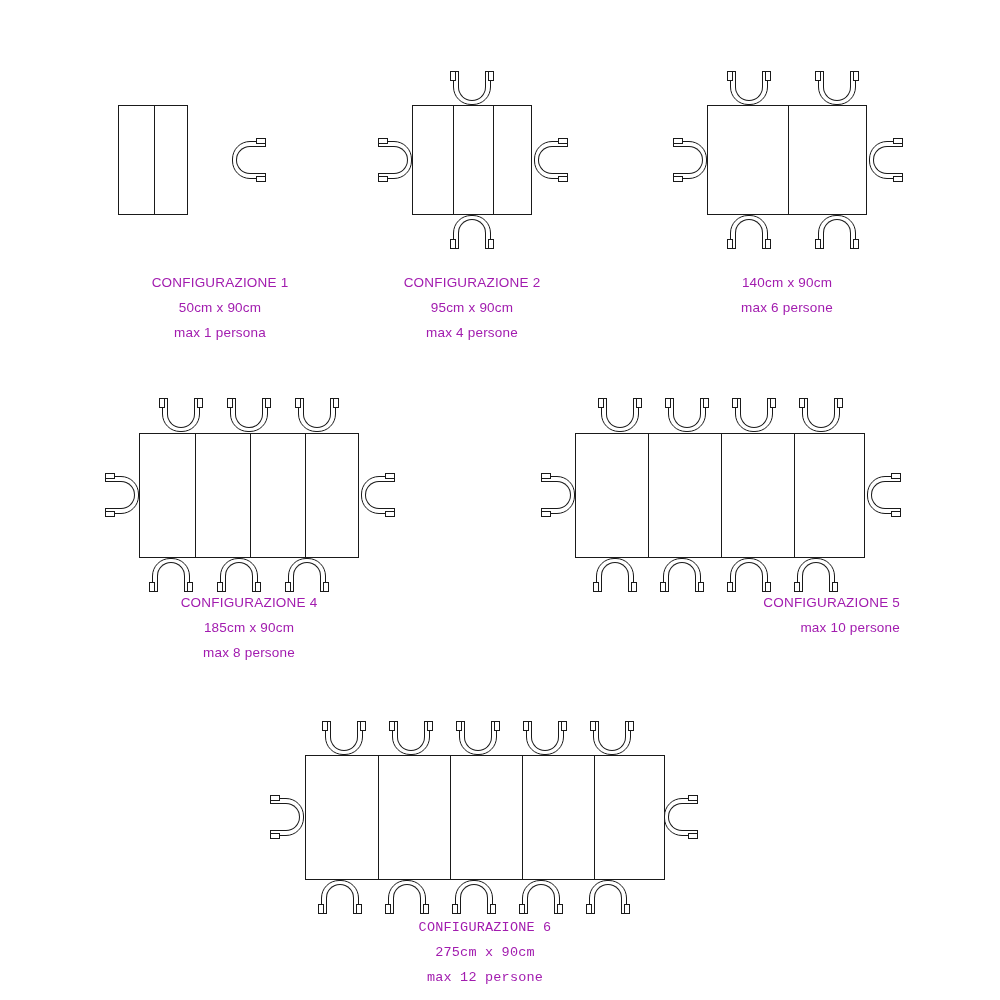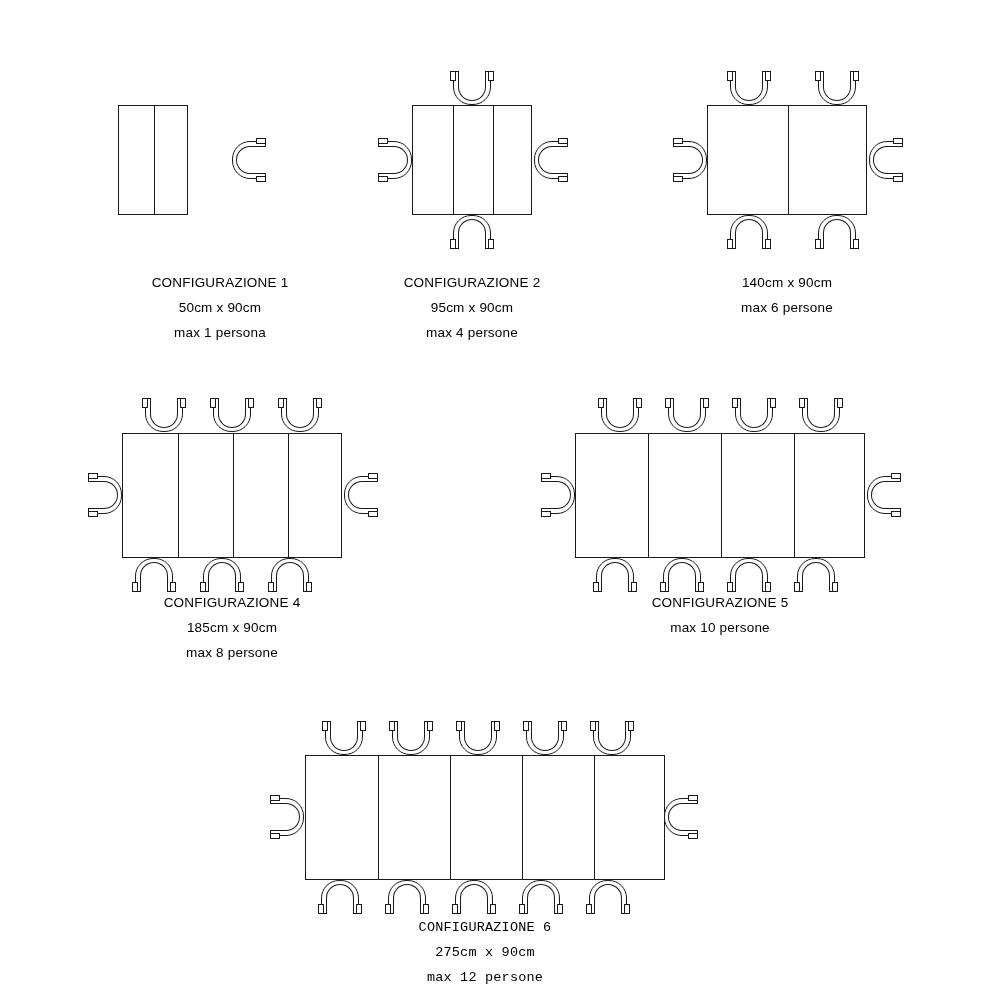--- a/index.html
+++ b/index.html
@@ -88,21 +88,21 @@
   .chair.left   { transform: rotate(90deg); }
   .chair.right  { transform: rotate(-90deg); }
 
   .caption {
     position: absolute;
     width: 360px;
     text-align: center;
     font-size: 13.5px;
     line-height: 25px;
     letter-spacing: 0.2px;
-    color: #000000;
+    color: #a21caf;
   }
   .caption div { white-space: nowrap; }
 </style>
 </head>
 <body>
 
 <div class="canvas">
 
   <div class="config" style="left:70px; top:90px; width:360px; height:270px;">
     <div class="diagram">
@@ -211,21 +211,21 @@
         <div class="arm-l"></div>
         <div class="arm-r"></div>
       </div>
     </div>
     <div class="caption" style="left:-48px; top:215px;">
       <div>140cm x 90cm</div>
       <div>max 6 persone</div>
     </div>
   </div>
 
-  <div class="config" style="left:72px; top:390px; width:400px; height:300px;">
+  <div class="config" style="left:89px; top:390px; width:400px; height:300px;">
     <div class="diagram">
       <div class="table" style="left:50px; top:43px; width:220px; height:125px;">
         <div class="seg-line" style="left:55px;"></div>
         <div class="seg-line" style="left:110px;"></div>
         <div class="seg-line" style="left:165px;"></div>
       </div>
 
       <div class="chair top" style="left:70px; top:2px;">
         <div class="back"></div>
         <div class="back2"></div>
@@ -350,21 +350,21 @@
         <div class="arm-r"></div>
       </div>
 
       <div class="chair right" style="left:340px; top:85px;">
         <div class="back"></div>
         <div class="back2"></div>
         <div class="arm-l"></div>
         <div class="arm-r"></div>
       </div>
     </div>
-    <div class="caption" style="left:15px; top:200px;">
+    <div class="caption" style="left:15px; top:200px;text-align:right;">
       <div>CONFIGURAZIONE 5</div>
       <div>max 10 persone</div>
     </div>
   </div>
 
   <div class="config" style="left:250px; top:710px; width:470px; height:290px;">
     <div class="diagram">
       <div class="table" style="left:55px; top:45px; width:360px; height:125px;">
         <div class="seg-line" style="left:72px;"></div>
         <div class="seg-line" style="left:144px;"></div>

